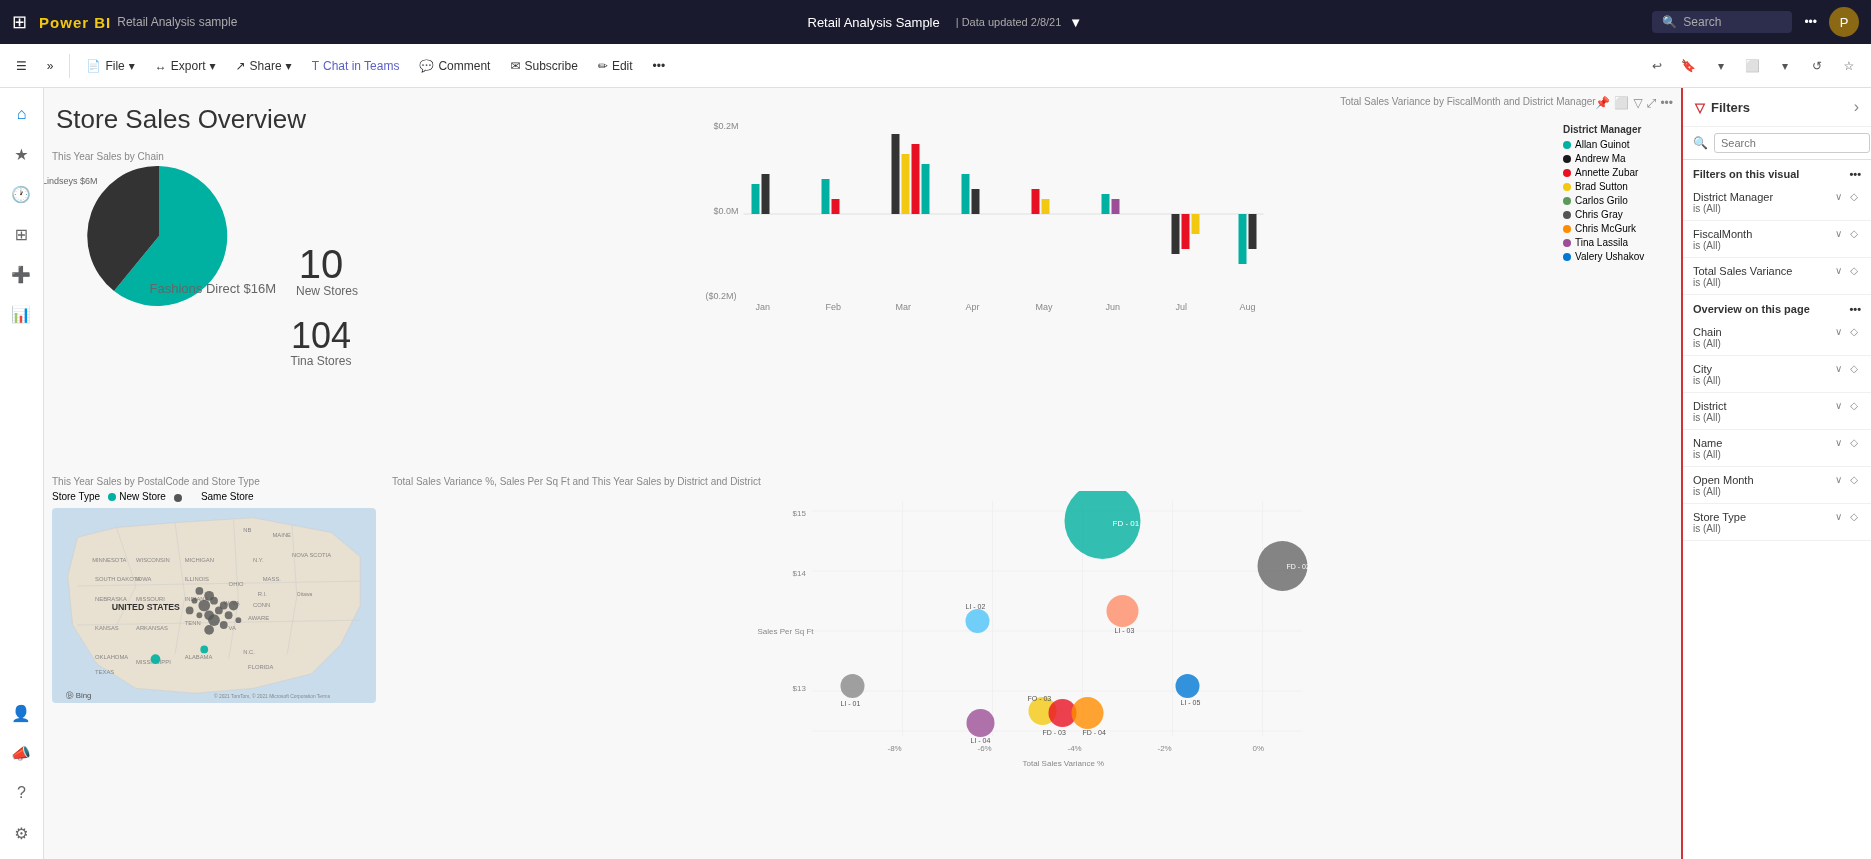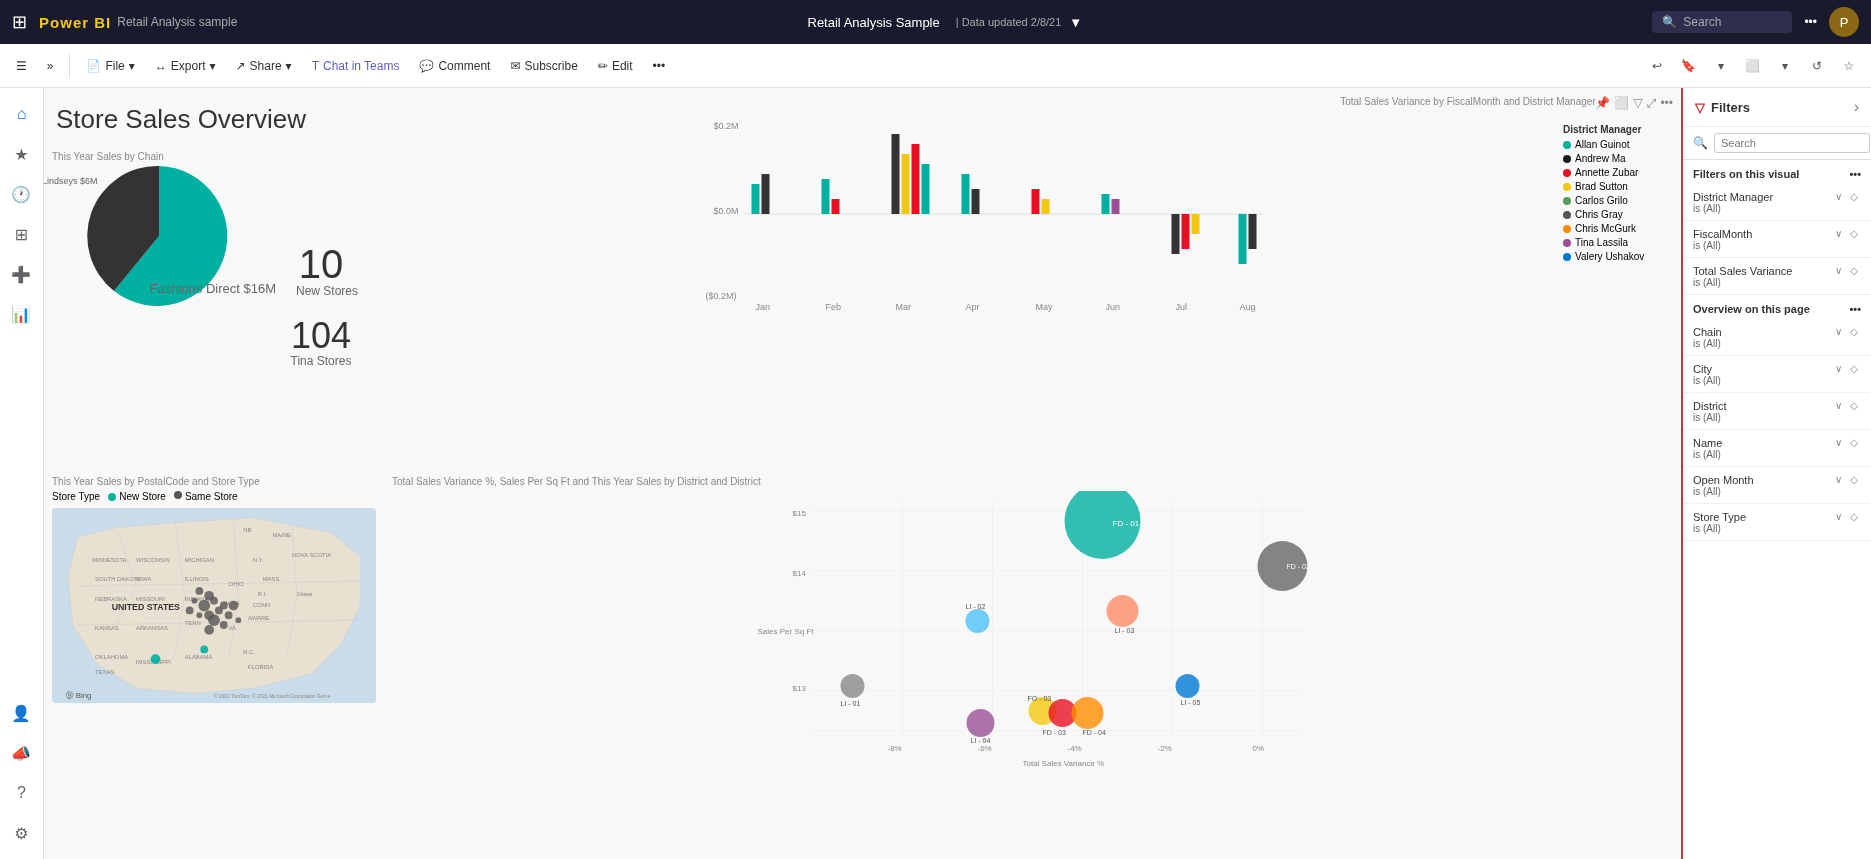--- a/index.html
+++ b/index.html
@@ -320,21 +320,21 @@
         <div style="padding:8px;">
           <div style="font-size:10px; color:#888; margin-bottom:4px;">This Year Sales by PostalCode and Store Type</div>
           <div style="display:flex; gap:8px; font-size:10px; margin-bottom:6px;">
             <div style="display:flex; align-items:center; gap:3px;">
               <span>Store Type</span>
             </div>
             <div style="display:flex; align-items:center; gap:3px;">
               <div style="width:8px; height:8px; border-radius:50%; background:#00b0a0;"></div>
               <span>New Store</span>
             </div>
-            <div style="display:flex; align-items:flex-start; gap:3px;">
+            <div style="display:flex; align-items:flex-end; gap:19px;">
               <div style="width:8px; height:8px; border-radius:50%; background:#555;"></div>
               <span>Same Store</span>
             </div>
           </div>
 
           <div style="background:#c8dceb; border-radius:4px; height:195px; position:relative; overflow:hidden;">
             <svg width="100%" height="100%" viewBox="0 0 320 200">
 
               <rect width="320" height="200" fill="#c8dceb"></rect>
 

